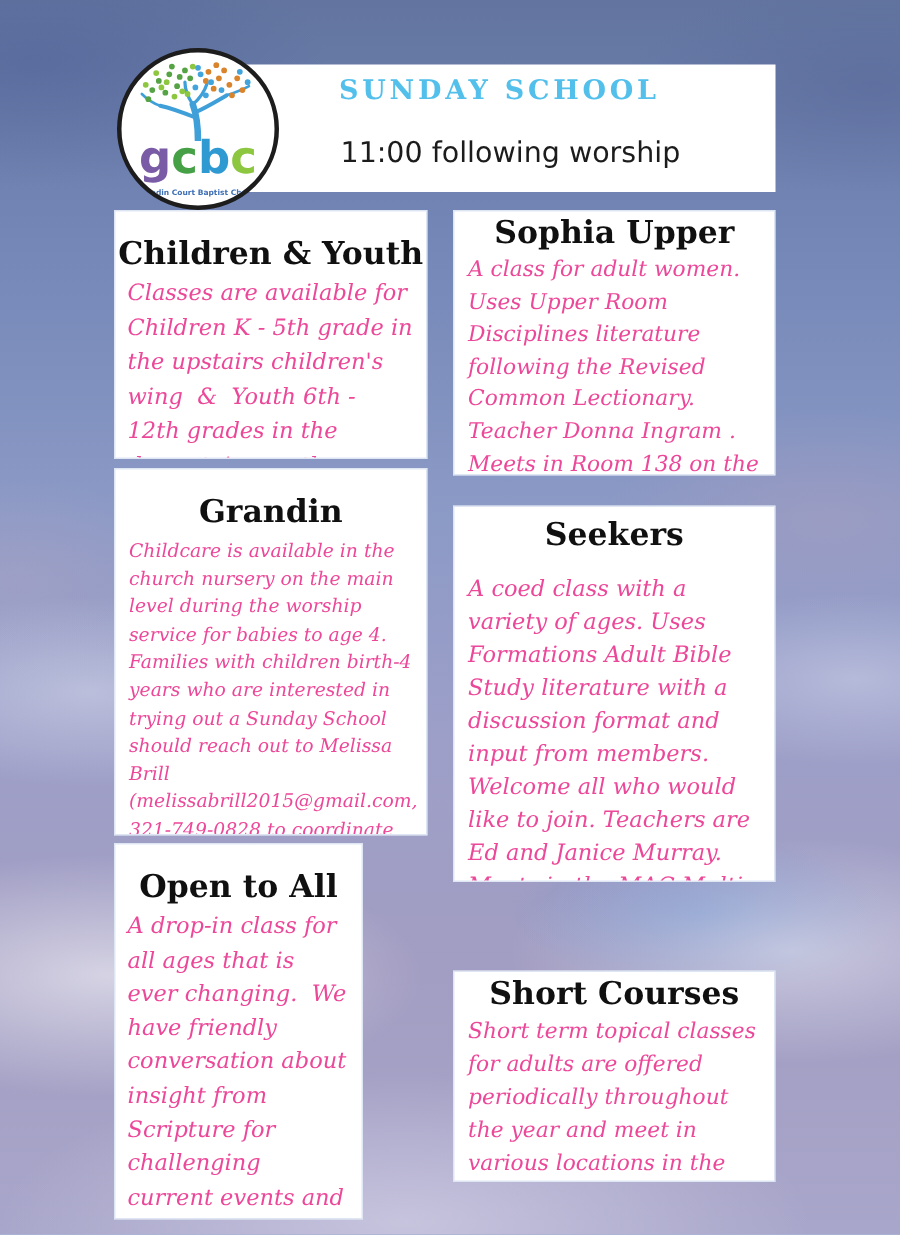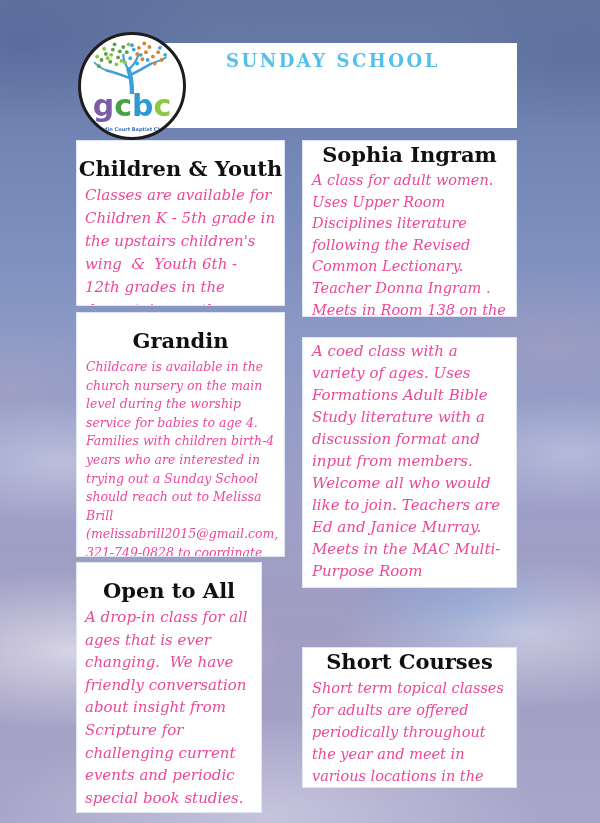--- a/index.html
+++ b/index.html
@@ -109,21 +109,21 @@
     margin-top: 2px;
     font-style: italic;
   }
 
   .card-c1 { left: 76px;  top: 140px; width: 209px; height: 166px; }
   .card-c1 .card-body { font-size: 15px; line-height: 23px; padding: 0 8px; }
 
   .card-c2 { left: 76px;  top: 312px; width: 209px; height: 245px; }
   .card-c2 .card-body { font-size: 12.5px; line-height: 18.6px; padding: 2px 9px 0 9px; }
 
-  .card-c3 { left: 76px;  top: 562px; width: 186px; height: 251px; }
+  .card-c3 { left: 76px;  top: 562px; width: 166px; height: 251px; }
   .card-c3 .card-body { font-size: 15px; line-height: 22.6px; padding: 0 8px; }
 
   .card-c4 { left: 302px; top: 140px; width: 215px; height: 177px; }
   .card-c4 .card-title { margin-top: 1px; }
   .card-c4 .card-body { font-size: 14.5px; line-height: 21.6px; padding: 0 9px; }
 
   .card-c5 { left: 302px; top: 337px; width: 215px; height: 251px; }
   .card-c5 .card-title { margin-top: 5px; margin-bottom: 12px; }
   .card-c5 .card-body { font-size: 15px; line-height: 22px; padding: 0 9px; }
 
@@ -131,20 +131,21 @@
   .card-c6 .card-title { margin-top: 1px; }
   .card-c6 .card-body { font-size: 14.5px; line-height: 22px; padding: 0 9px; }
 </style>
 </head>
 <body>
 
 <div class="flyer">
 
   <div class="header-band"></div>
   <div class="flyer-title">SUNDAY SCHOOL</div>
+  <div class="flyer-subtitle">11:00 following worship</div>
 
   <div class="logo-circle">
     <svg class="logo-tree" width="88" height="54" viewBox="0 0 100 62">
       <g fill="none" stroke="#3f9fd8" stroke-linecap="round">
         <path d="M50 62 C50 50 49 42 46 34" stroke-width="5"></path>
         <path d="M48 44 C38 40 30 37 21 35" stroke-width="3"></path>
         <path d="M48 40 C57 36 65 31 72 27" stroke-width="3"></path>
         <path d="M46 34 C42 28 40 23 40 17" stroke-width="2.5"></path>
         <path d="M46 34 C52 29 55 24 57 18" stroke-width="2.5"></path>
         <path d="M21 35 C15 33 11 30 7 26" stroke-width="2"></path>
@@ -202,25 +203,26 @@
     <div class="card-title">Grandin</div>
     <div class="card-body">Childcare is available in the church nursery on the main level during the worship service for babies to age 4. Families with children birth-4 years who are interested in trying out a Sunday School should reach out to Melissa Brill (melissabrill2015@gmail.com, 321-749-0828 to coordinate, or you are welcome to join the playgroup Sunday School class.</div>
   </div>
 
   <div class="card card-c3">
     <div class="card-title">Open to All</div>
     <div class="card-body">A drop-in class for all ages that is ever changing.  We have friendly conversation about insight from Scripture for challenging current events and periodic special book studies. Teacher contact, Robert Spring  Meets in Room 136 on the main level.</div>
   </div>
 
   <div class="card card-c4">
-    <div class="card-title">Sophia Ingram</div>
+    <div class="card-title">Sophia Upper</div>
     <div class="card-body">A class for adult women. Uses Upper Room Disciplines literature following the Revised Common Lectionary. Teacher Donna Ingram . Meets in Room 138 on the main level.</div>
   </div>
 
   <div class="card card-c5">
+    <div class="card-title">Seekers</div>
     <div class="card-body">A coed class with a variety of ages. Uses Formations Adult Bible Study literature with a discussion format and input from members. Welcome all who would like to join. Teachers are Ed and Janice Murray. Meets in the MAC Multi-Purpose Room downstairs off the gym.</div>
   </div>
 
   <div class="card card-c6">
     <div class="card-title">Short Courses</div>
     <div class="card-body">Short term topical classes for adults are offered periodically throughout the year and meet in various locations in the church building.</div>
   </div>
 
 </div>
 

